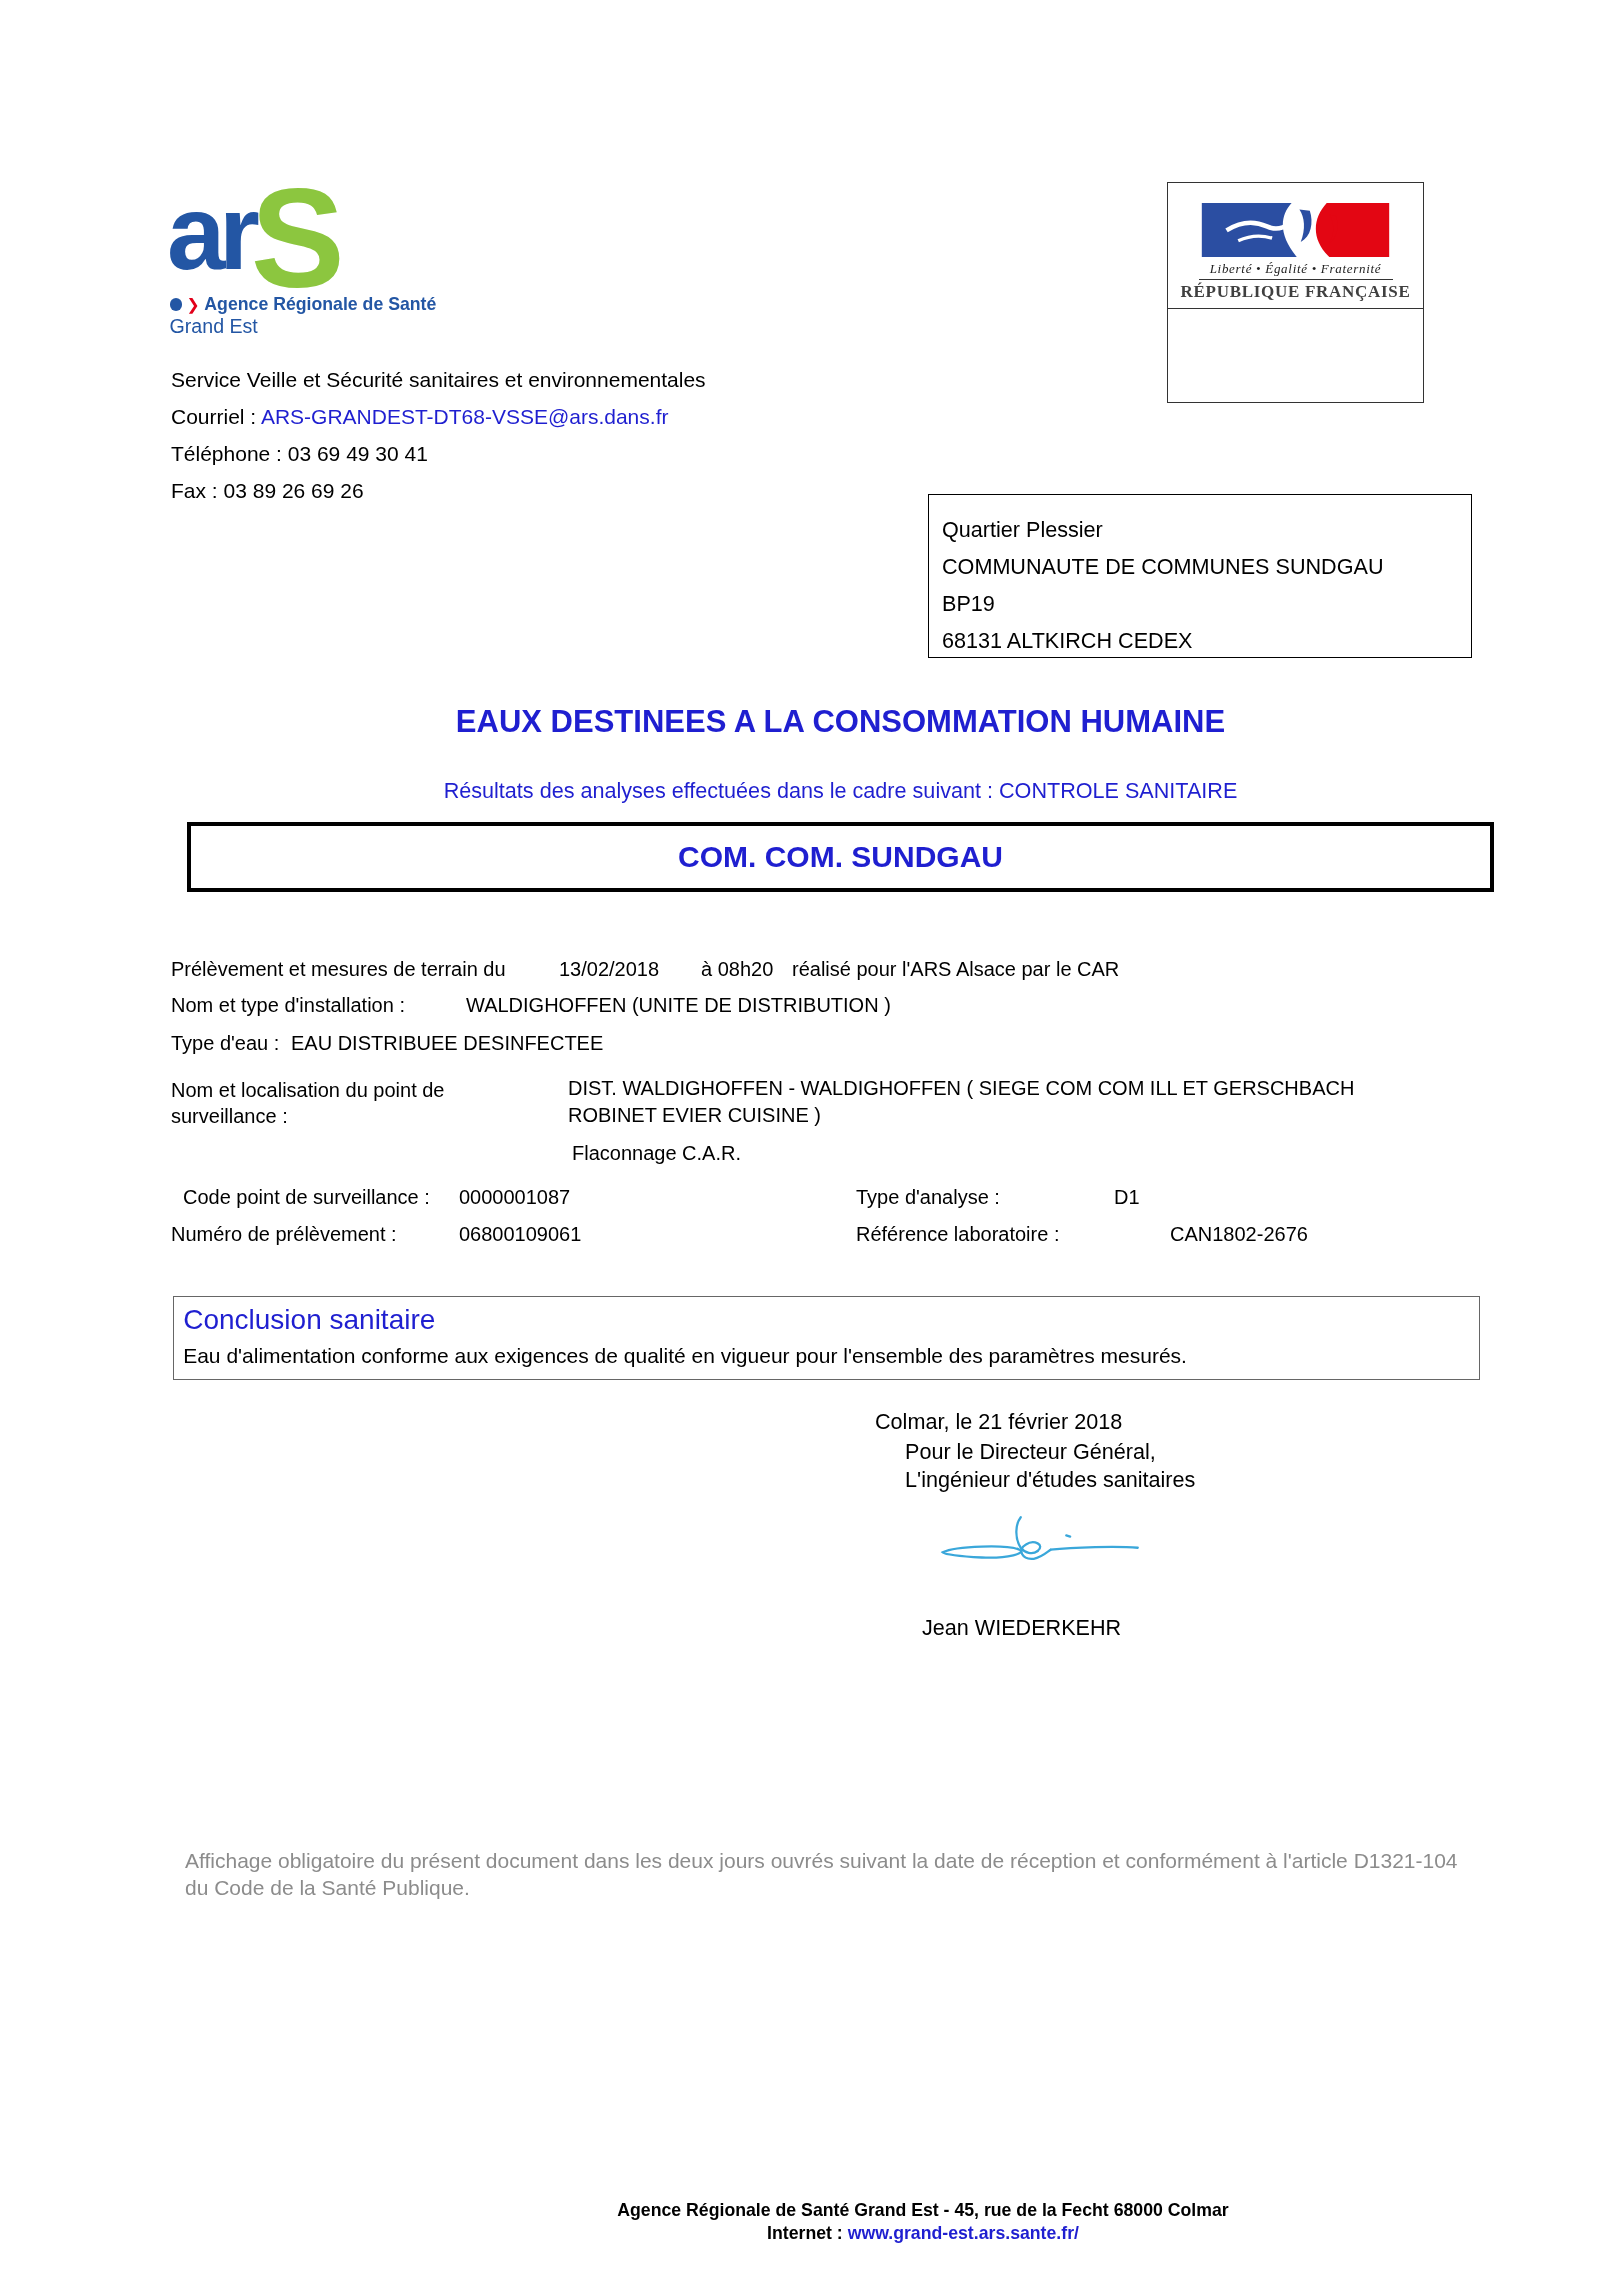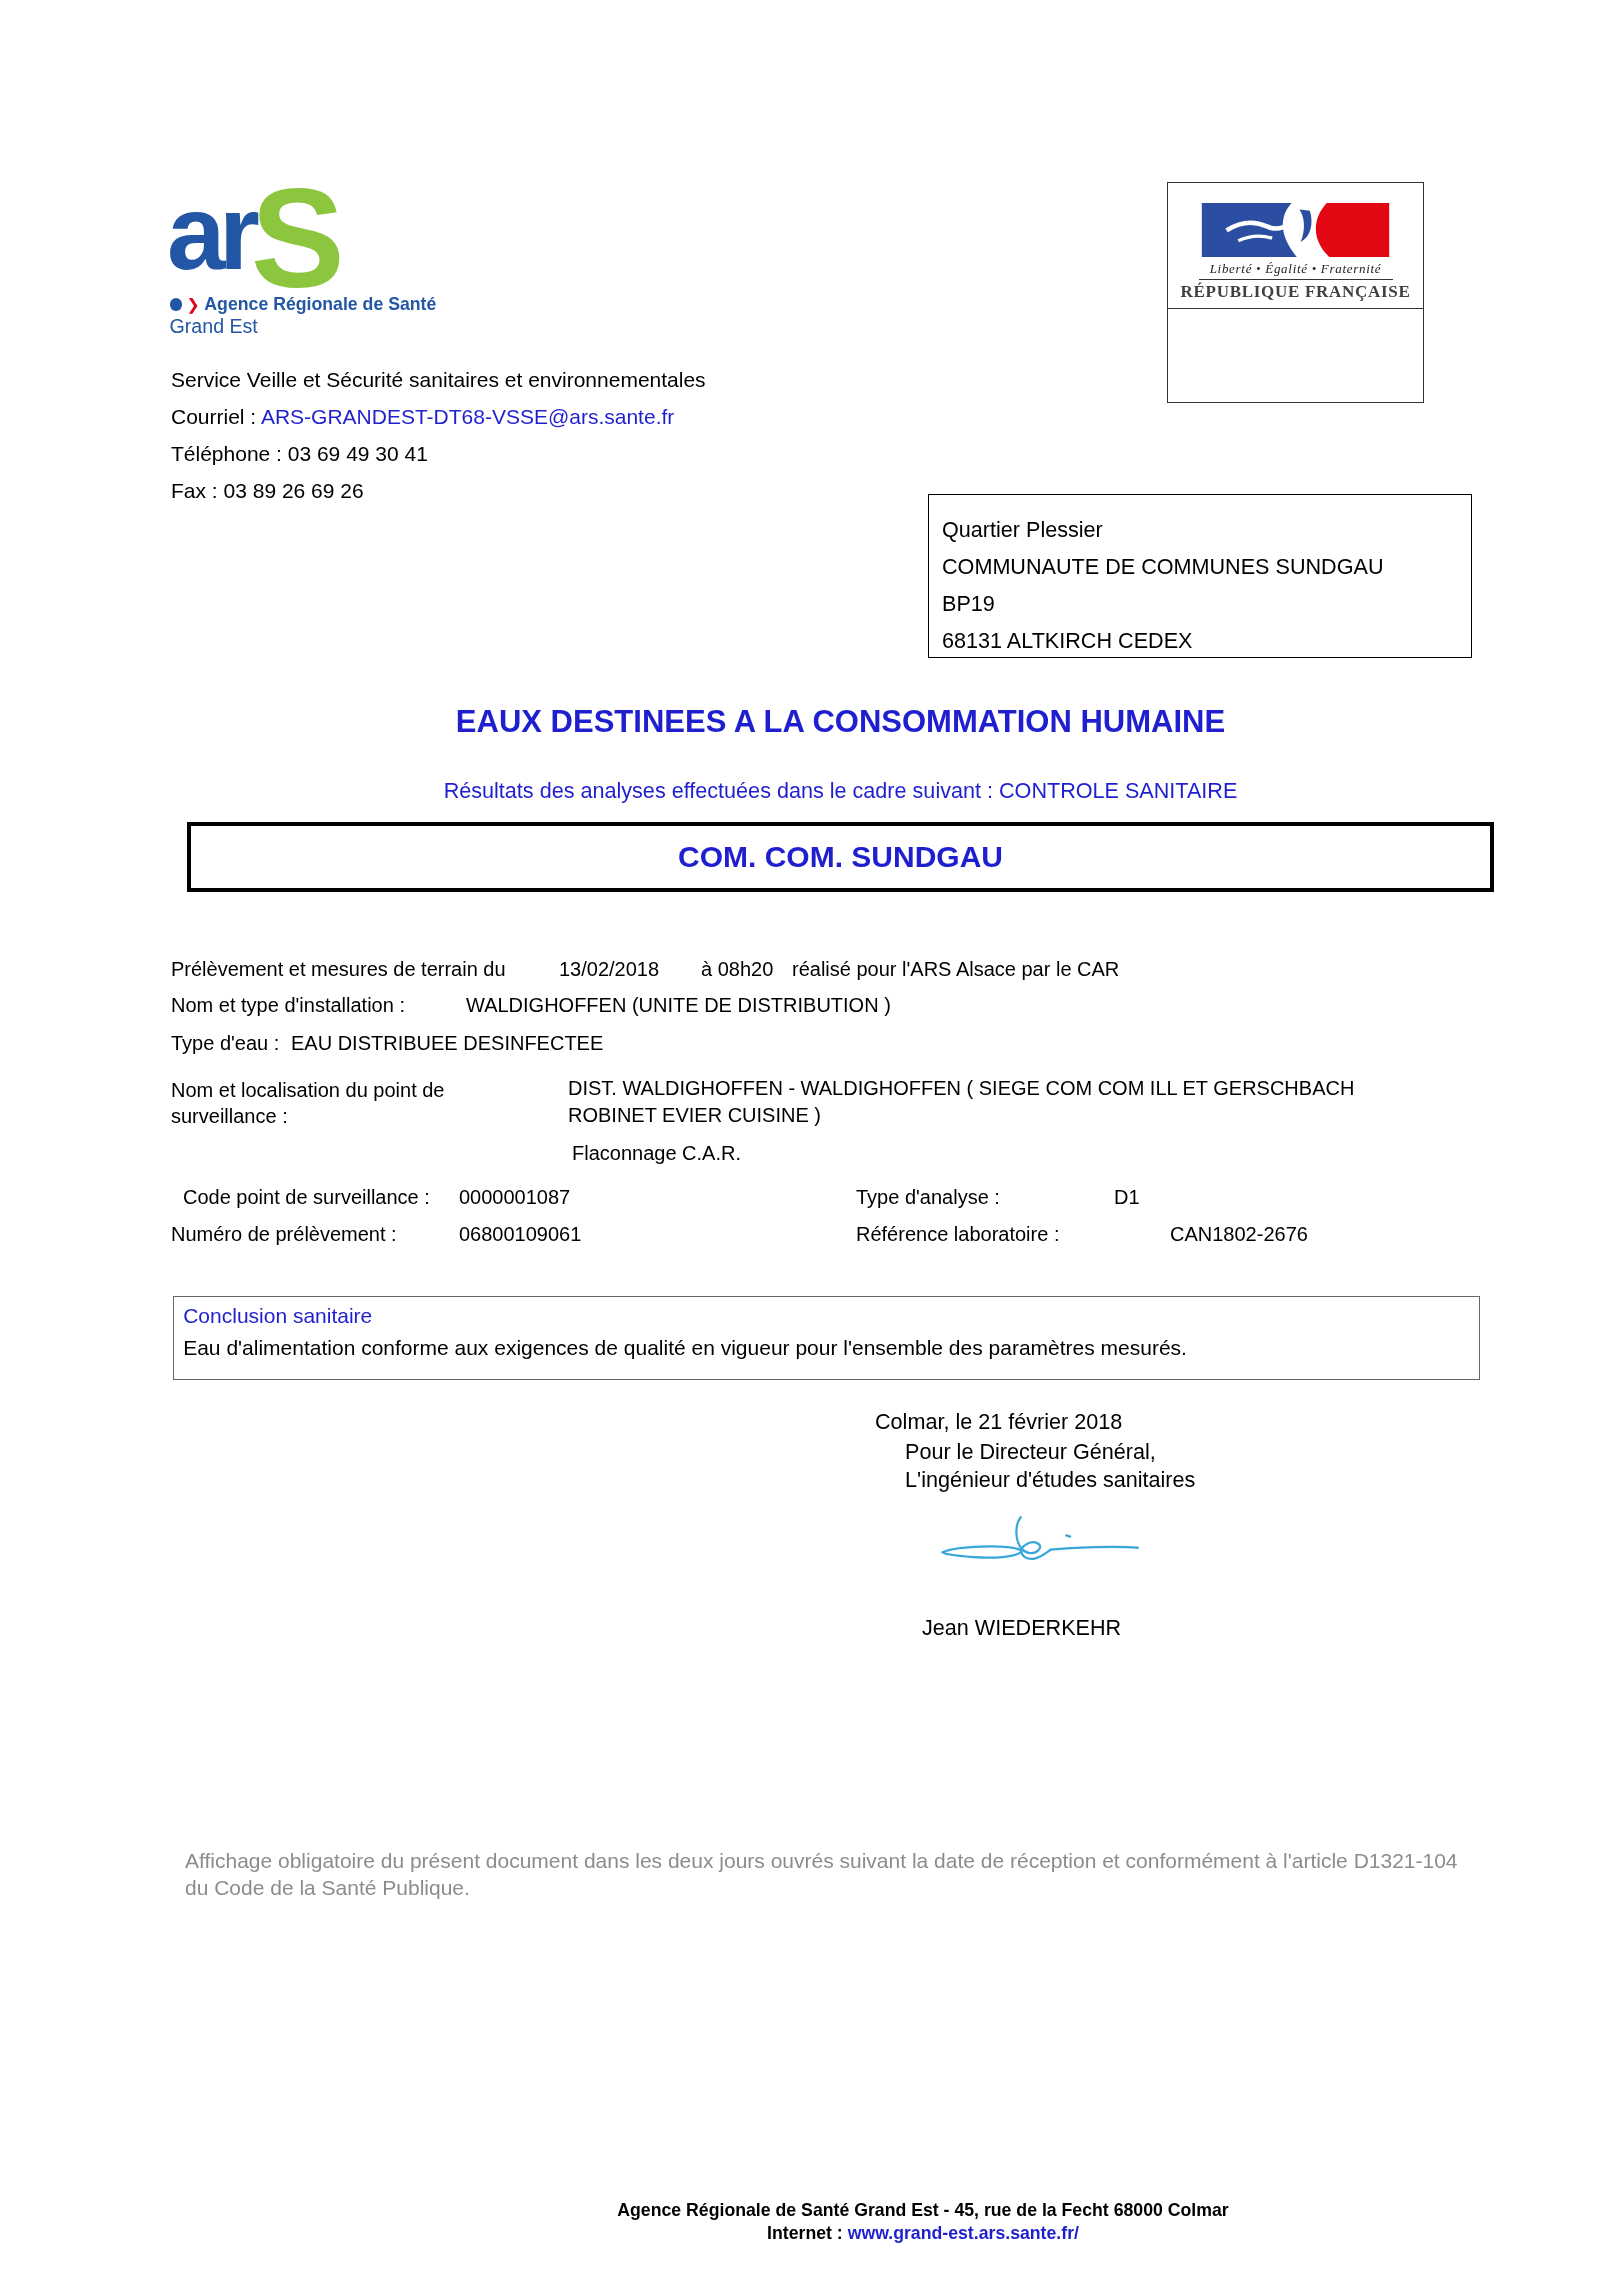--- a/index.html
+++ b/index.html
@@ -50,21 +50,21 @@
 
   
   .row{position:absolute;left:171px;height:29px;font-size:20px;white-space:nowrap;}
   .row span{position:absolute;top:0;white-space:nowrap;}
   .loc-label{position:absolute;left:171px;top:1077px;width:308px;font-size:20px;line-height:26px;}
   .loc-value{position:absolute;left:568px;top:1075px;width:929px;font-size:20px;line-height:27px;}
   .flaconnage{left:572px;top:1142px;font-size:20px;}
 
   
   .conc-box{left:173px;top:1296px;width:1307px;height:84px;border:1.3px solid #666;box-sizing:border-box;padding:6.5px 9.2px;}
-  .conc-title{color:#1f1fd0;font-size:21px;}
+  .conc-title{color:#1f1fd0;font-size:28px;}
   .conc-text{color:#000;font-size:21px;margin-top:8.5px;}
 
   
   .sig-city{left:875px;top:1409px;font-size:21.6px;}
   .sig-role1{left:905px;top:1439px;font-size:21.6px;}
   .sig-role2{left:905px;top:1467px;font-size:21.6px;}
   .sig-img{left:929px;top:1512px;}
   .sig-name{left:922px;top:1615px;font-size:21.6px;}
 
   
@@ -104,21 +104,21 @@
         <path d="M56,58 q26,-12 52,-4" stroke="#ffffff" stroke-width="5" fill="none"></path>
       </svg>
       <div class="ministry-motto">Liberté • Égalité • Fraternité</div>
       <div class="ministry-rule"></div>
       <div class="ministry-rf">RÉPUBLIQUE FRANÇAISE</div>
     </div>
   </div>
 
   <div class="abs contact">
     <div>Service Veille et Sécurité sanitaires et environnementales</div>
-    <div><span>Courriel : </span><a href="#" class="link-blue">ARS-GRANDEST-DT68-VSSE@ars.sante.fr</a></div>
+    <div><span>Courriel : </span><a href="#" class="link-blue">ARS-GRANDEST-DT68-VSSE@ars.dans.fr</a></div>
     <div>Téléphone : 03 69 49 30 41</div>
     <div>Fax : 03 89 26 69 26</div>
   </div>
 
   <div class="abs addr-box">
     <div class="addr-inner">
       <div>Quartier Plessier</div>
       <div>COMMUNAUTE DE COMMUNES SUNDGAU</div>
       <div>BP19</div>
       <div>68131 ALTKIRCH CEDEX</div>

